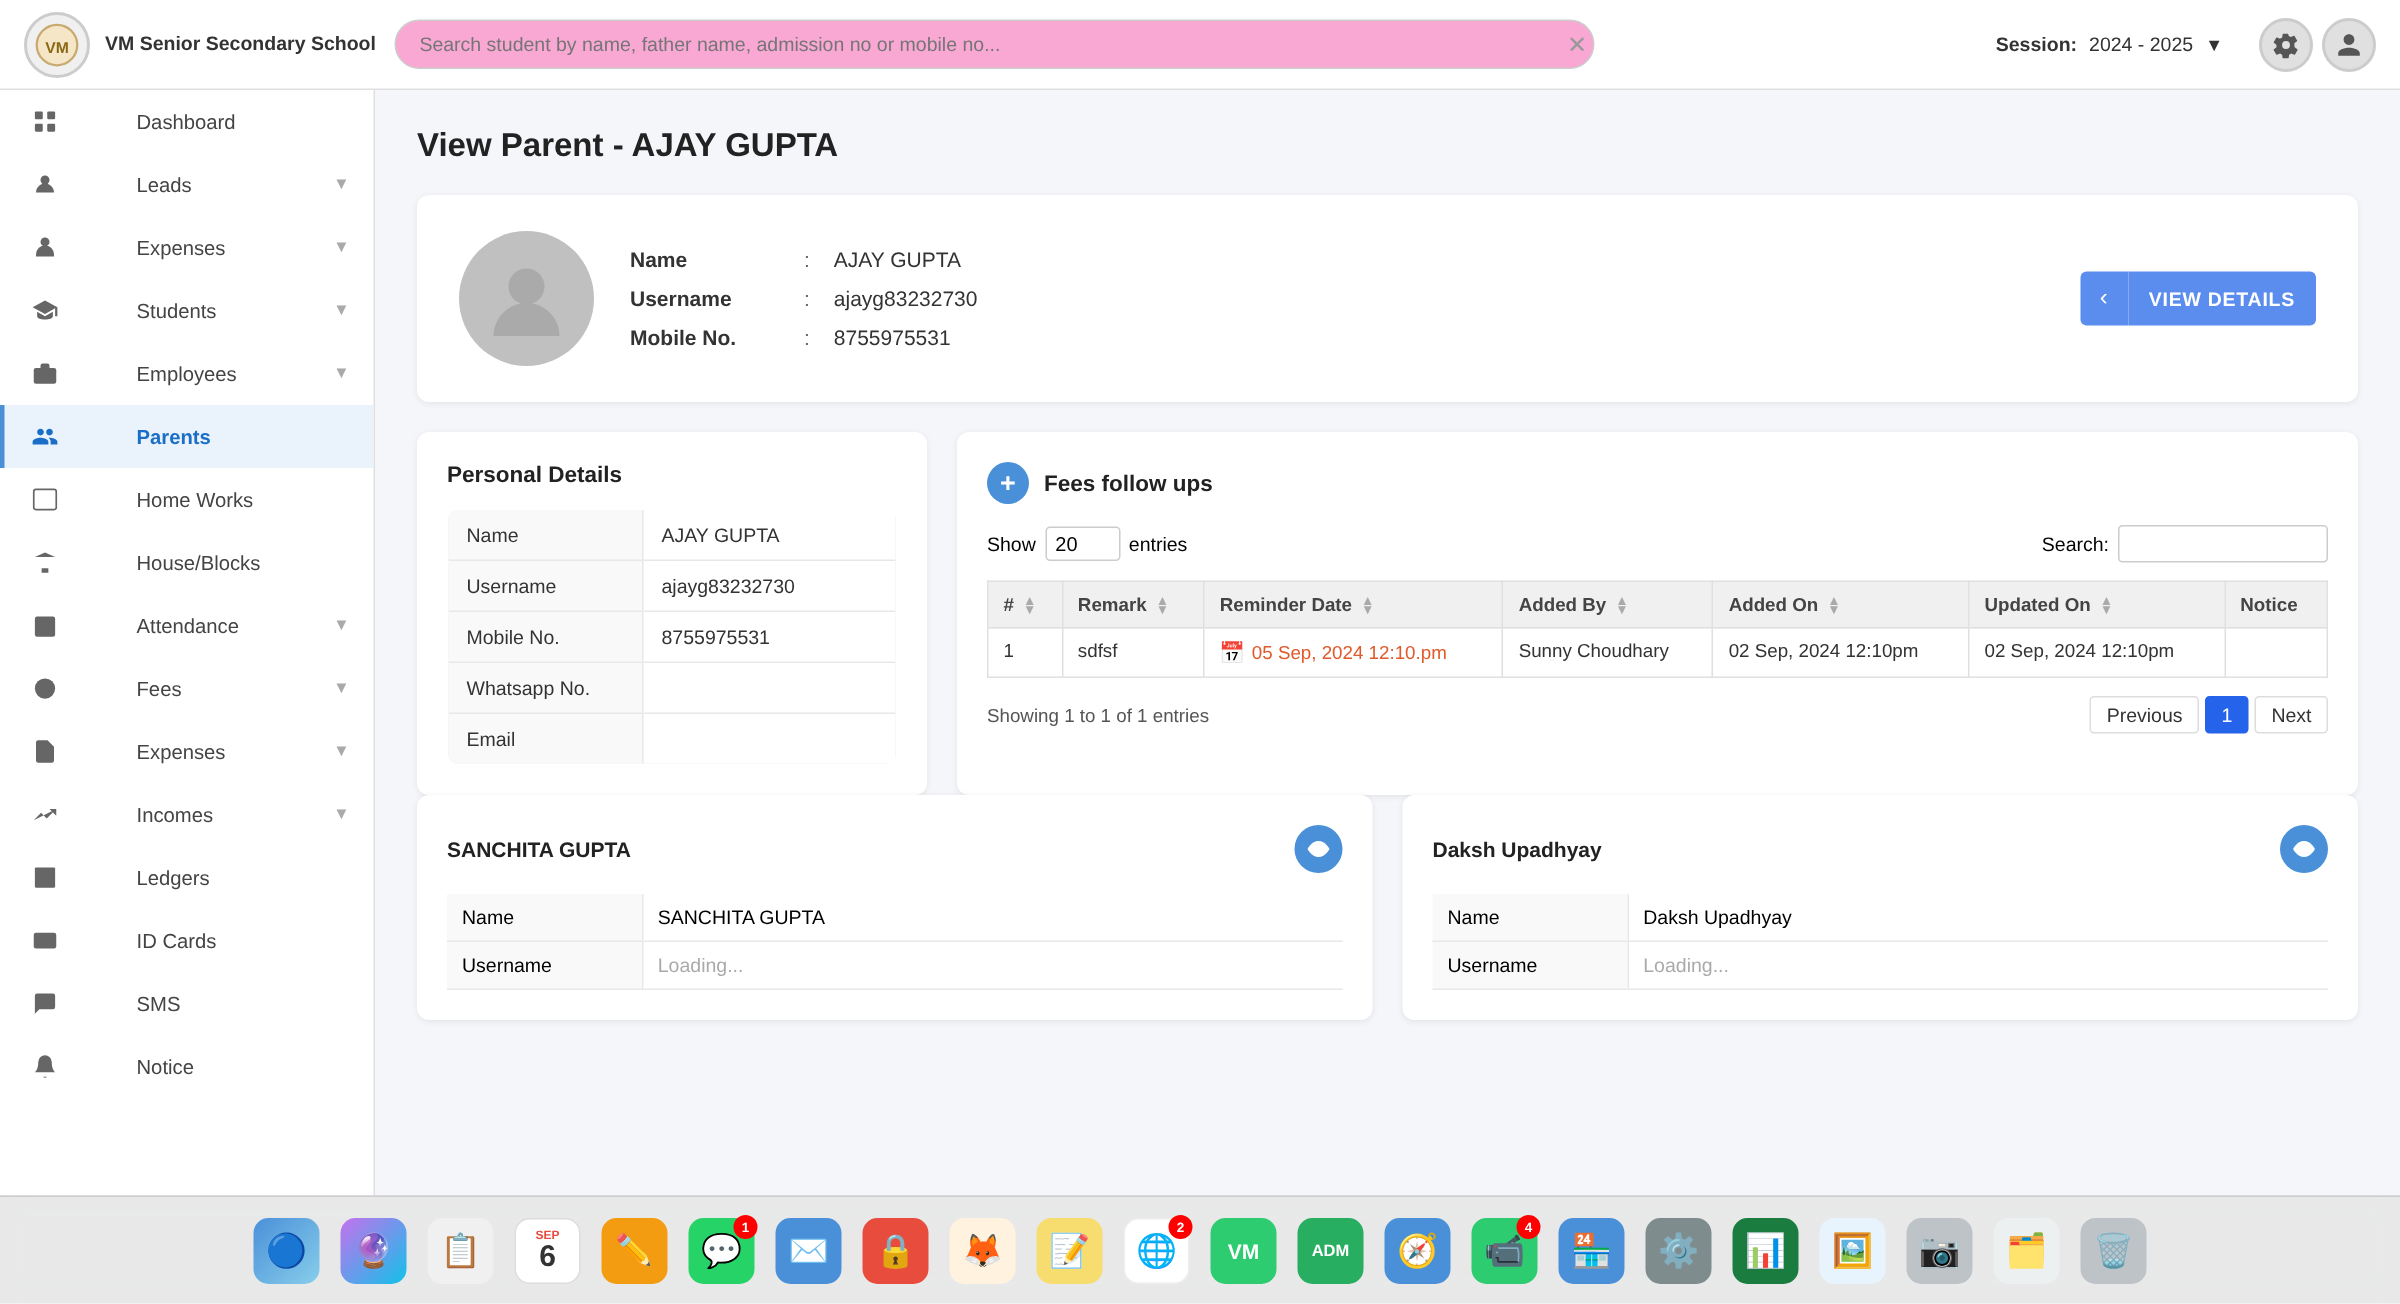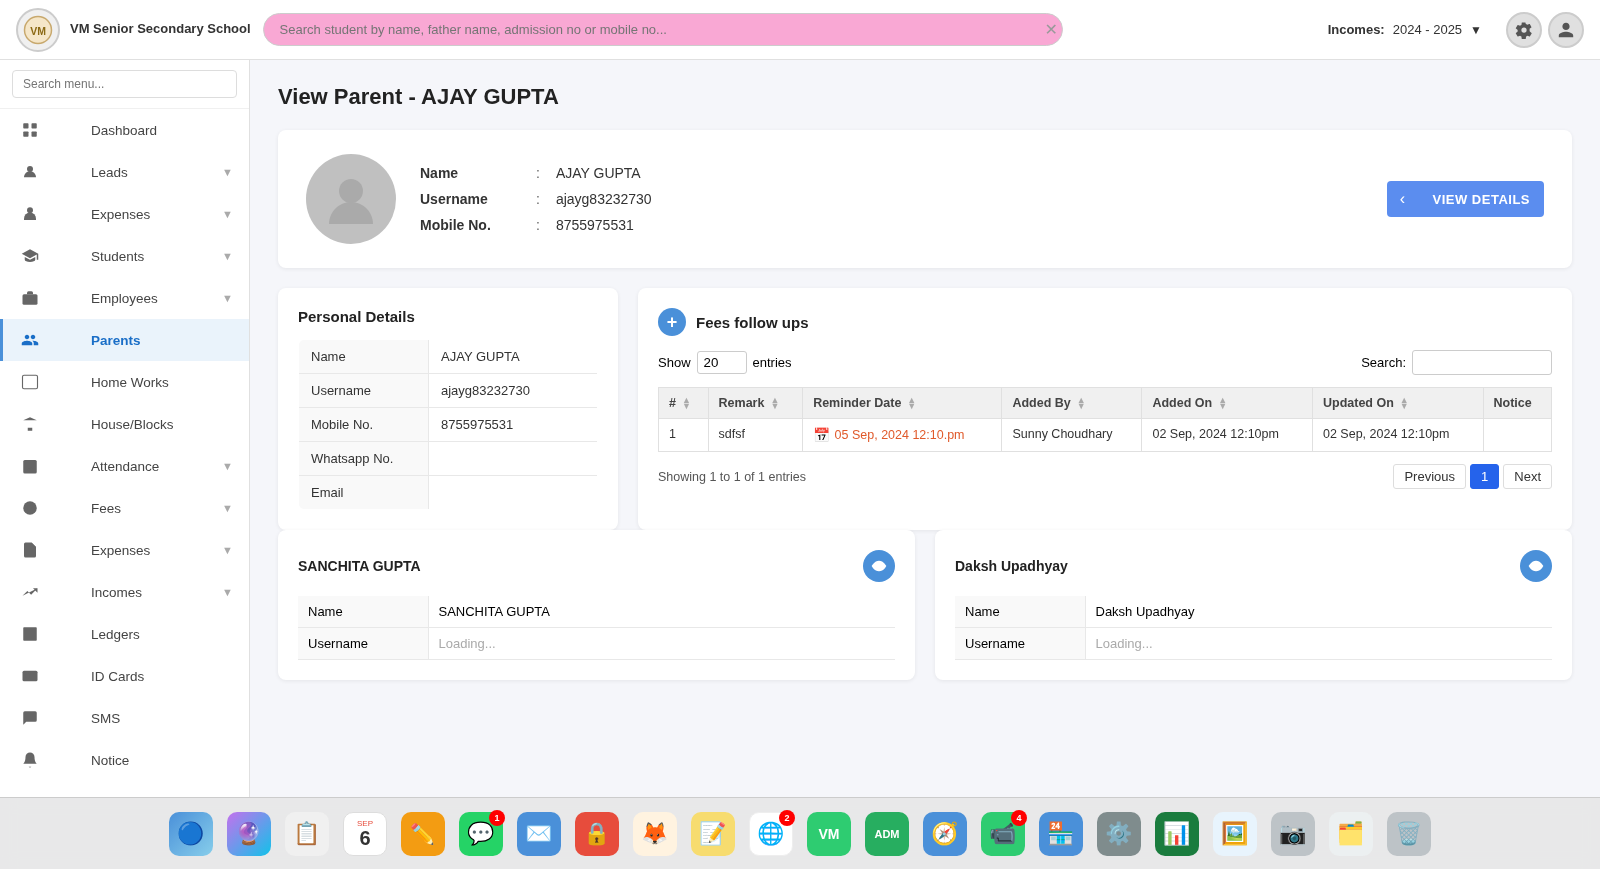--- a/index.html
+++ b/index.html
@@ -122,44 +122,41 @@
         </svg>
       </div>
       <div class="logo-text">VM Senior Secondary
 School</div>
     </div>
     <div class="search-bar">
       <input type="text" style="width: 100%; padding: 8px 36px 8px 16px; border: 1px solid rgb(204, 204, 204); border-radius: 20px; font-size: 13px; outline: none; background: #f9a8d4;" placeholder="Search student by name, father name, admission no or mobile no...">
     </div>
     <button class="search-clear">✕</button>
     <div class="session-area">
-      <span class="session-label">Incomes:</span>
+      <span class="session-label">Session:</span>
       <span class="session-value">2024 - 2025</span>
       <span style="cursor:pointer;font-size:12px;">▼</span>
     </div>
     <div class="user-icons">
       <div class="user-icon-circle">
         <svg width="18" height="18" viewBox="0 0 24 24" fill="#555">
             <path d="M12 15.5A3.5 3.5 0 0 1 8.5 12 3.5 3.5 0 0 1 12 8.5a3.5 3.5 0 0 1 3.5 3.5 3.5 3.5 0 0 1-3.5 3.5m7.43-2.92c.04-.34.07-.69.07-1.08s-.03-.74-.07-1.08l2.32-1.8c.21-.17.27-.46.13-.7l-2.19-3.79c-.14-.25-.43-.33-.68-.25l-2.74 1.1c-.57-.44-1.18-.8-1.84-1.08L14 2.42c-.04-.26-.28-.42-.53-.42H9.53c-.26 0-.49.16-.53.42L8.6 5.37c-.67.28-1.28.64-1.84 1.08L4.02 5.35c-.25-.09-.54 0-.68.25L1.15 9.39c-.14.24-.08.54.13.7l2.32 1.8C3.53 12.26 3.5 12.61 3.5 13s.03.74.07 1.08l-2.32 1.8c-.21.17-.27.46-.13.7l2.19 3.79c.14.25.43.33.68.25l2.74-1.1c.57.44 1.18.8 1.84 1.08l.37 2.95c.04.26.27.42.53.42h4.38c.26 0 .49-.16.53-.42l.37-2.95c.67-.28 1.28-.64 1.84-1.08l2.74 1.1c.25.09.54 0 .68-.25l2.19-3.79c.14-.24.08-.54-.13-.7l-2.32-1.8z"></path>
           </svg>
       </div>
       <div class="user-icon-circle">
         <svg width="18" height="18" viewBox="0 0 24 24" fill="#555">
             <path d="M12 12c2.7 0 4.8-2.1 4.8-4.8S14.7 2.4 12 2.4 7.2 4.5 7.2 7.2 9.3 12 12 12zm0 2.4c-3.2 0-9.6 1.6-9.6 4.8v2.4h19.2v-2.4c0-3.2-6.4-4.8-9.6-4.8z"></path>
           </svg>
       </div>
     </div>
   </div>
 
   <div class="main-area">
 
     <div class="sidebar">
-      <div class="sidebar-search">
-        <input type="text" placeholder="Search menu..." style="">
-      </div>
 
       <div class="sidebar-item">
         <span class="sidebar-icon">
           <svg width="18" height="18" viewBox="0 0 24 24" fill="#666">
               <rect x="3" y="3" width="7" height="7" rx="1"></rect>
               <rect x="14" y="3" width="7" height="7" rx="1"></rect>
               <rect x="3" y="14" width="7" height="7" rx="1"></rect>
               <rect x="14" y="14" width="7" height="7" rx="1"></rect>
             </svg>
         </span>
@@ -533,21 +530,21 @@
       <div class="dock-icon dock-icon-bg" style="background:linear-gradient(135deg,#4a90d9,#87ceeb); color:white; font-size:22px;">🔵</div>
     </div>
     <div class="dock-item">
       <div class="dock-icon dock-icon-bg" style="background:linear-gradient(135deg,#c471ed,#12c2e9); font-size:22px;">🔮</div>
     </div>
     <div class="dock-item">
       <div class="dock-icon dock-icon-bg" style="background:#f0f0f0; font-size:22px;">📋</div>
     </div>
     <div class="dock-item" style="position:relative;">
       <div class="dock-icon dock-icon-bg" style="background:white; border:1px solid #ddd; font-size:14px; flex-direction:column; display:flex; align-items:center; justify-content:center;">
-        <span style="font-size:8px;color:#e74c3c;font-weight:400;text-transform:uppercase;">SEP</span>
+        <span style="font-size:8px;color:#e74c3c;font-weight:700;text-transform:uppercase;">SEP</span>
         <span style="font-size:20px;font-weight:700;color:#333;line-height:1;">6</span>
       </div>
     </div>
     <div class="dock-item">
       <div class="dock-icon dock-icon-bg" style="background:#f39c12; color:white; font-size:20px;">✏️</div>
     </div>
     <div class="dock-item" style="position:relative;">
       <div class="dock-icon dock-icon-bg" style="background:#25d366; color:white; font-size:22px;">💬</div>
       <div class="dock-badge">1</div>
     </div>

